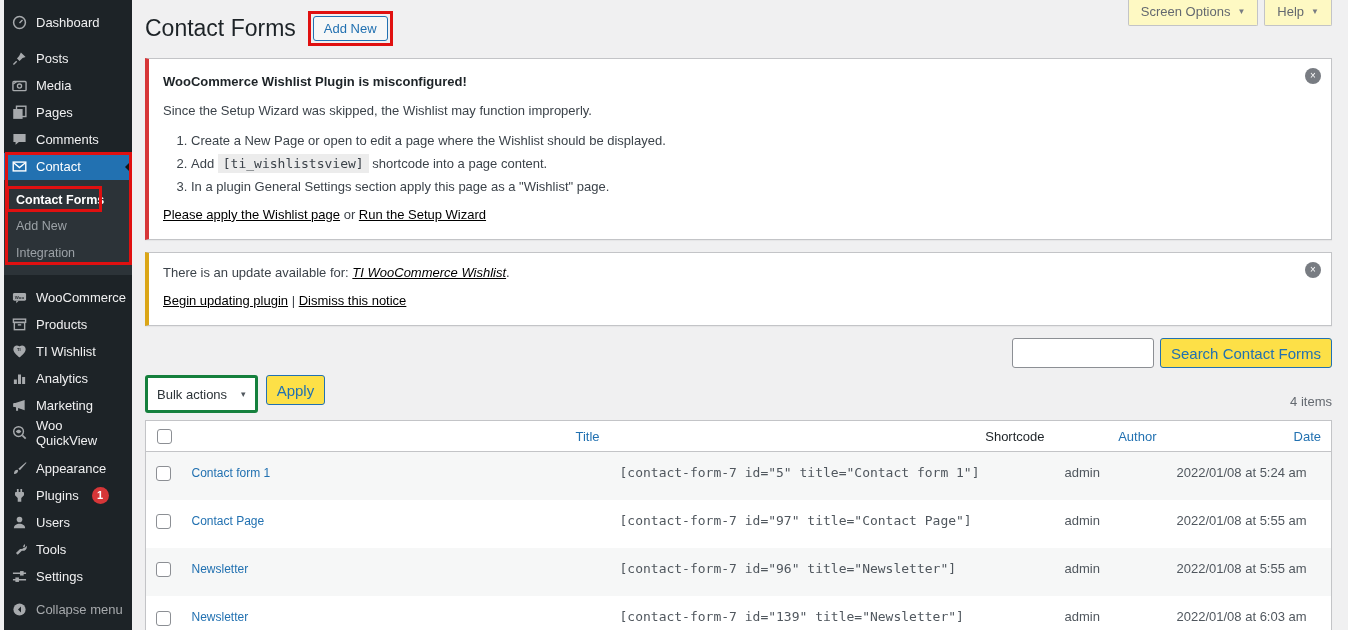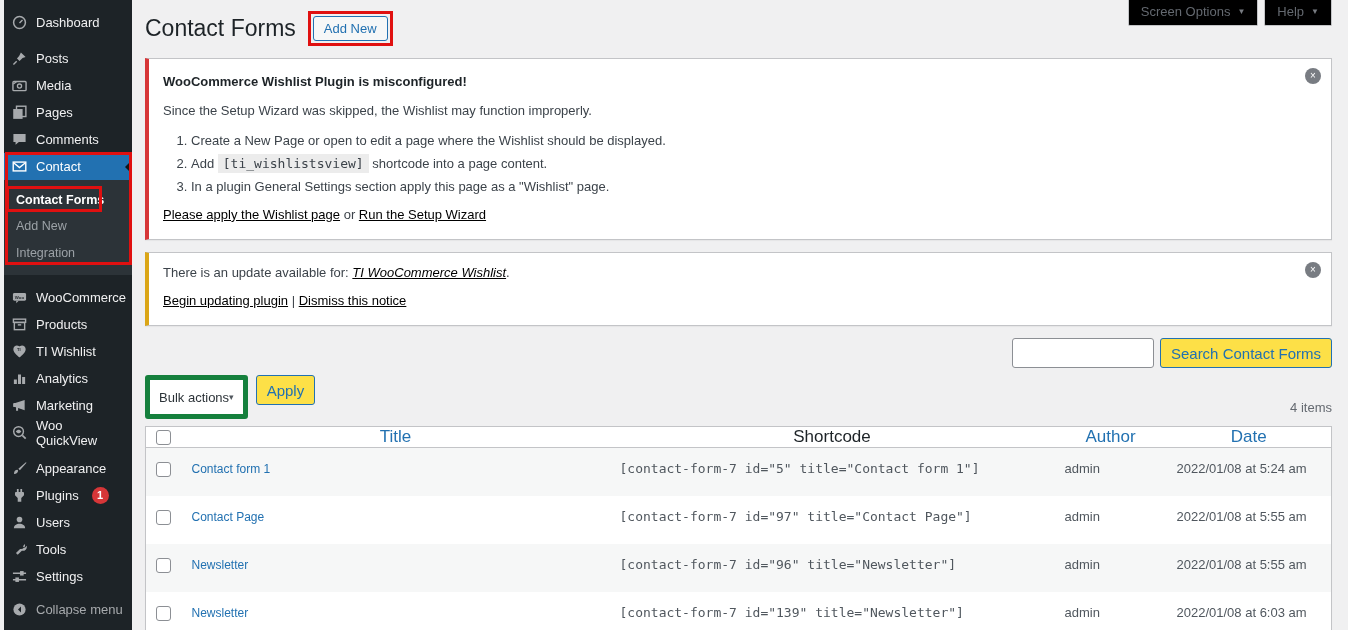--- a/index.html
+++ b/index.html
@@ -46,21 +46,21 @@
   .ann { position: absolute; border: 3px solid #e01010; pointer-events: none; z-index: 20; }
   .ann-outer { top: 152px; left: 1px; width: 127px; height: 113px; }
   .ann-inner { top: 186px; left: 2px; width: 96px; height: 26px; }
   .ann-addnew { display: inline-block; border: 3px solid #e01010; padding: 2px; margin-left: 12px; }
 
   
   .content { position: absolute; left: 128px; top: 0; width: 1220px; height: 630px; padding: 0 16px 0 17px; }
 
   .tabs-top { position: absolute; top: 0; right: 16px; display: flex; gap: 6px; z-index: 3; }
   .tab {
-    background: #000000; border: 1px solid #c3c4c7; border-top: none;
+    background: #fef9c3; border: 1px solid #c3c4c7; border-top: none;
     padding: 4px 12px 6px; font-size: 13px; color: #646970; cursor: pointer;
     border-radius: 0 0 2px 2px; display: flex; align-items: center; gap: 7px;
   }
   .tab .caret { font-size: 8px; color: #787c82; }
 
   .page-header { display: flex; align-items: center; padding-top: 11px; }
   h1.page-title { font-size: 23px; font-weight: 400; color: #1d2327; line-height: 29px; }
   .button-secondary {
     display: inline-block; background: #f6f7f7; border: 1px solid #2271b1; color: #2271b1;
     border-radius: 3px; font-size: 13px; padding: 4px 10px; text-decoration: none; cursor: pointer;
@@ -97,32 +97,32 @@
   }
   .search-btn, .apply-btn {
     height: 30px; background: #fde047; border: 1px solid #2271b1; color: #2271b1;
     border-radius: 3px; font-size: 15px; padding: 0 10px; cursor: pointer;
     font-family: "Liberation Sans", "DejaVu Sans", sans-serif;
   }
 
   .bulk-row { display: flex; justify-content: space-between; align-items: flex-end; margin-top: 7px; }
   .bulk-left { display: flex; gap: 8px; }
   .fake-select {
-    height: 44px; border: 5px solid #15803d; border-radius: 3px; background: #fff;
+    height: 38px; border: 3px solid #15803d; border-radius: 3px; background: #fff;
     padding: 0 9px; font-size: 13px; color: #2c3338; display: flex; align-items: center;
-    cursor: pointer;
+    gap: 14px; cursor: pointer;
   }
   .fake-select .caret { font-size: 9px; color: #50575e; }
   .items-count { font-size: 13px; color: #646970; padding-bottom: 4px; }
 
   table.wp-list {
     width: 100%; border-collapse: collapse; background: #fff;
     border: 1px solid #c3c4c7; margin-top: 7px; box-shadow: 0 1px 1px rgba(0,0,0,.04);
   }
-  .wp-list th { text-align: center; font-weight: 400; font-size: 17px; padding: 0 10px; }
+  .wp-list th { text-align: right; font-weight: 400; font-size: 13px; padding: 7px 10px; }
   .wp-list thead th { border-bottom: 1px solid #c3c4c7; }
   .wp-list th.sortable { color: #2271b1; cursor: pointer; }
   .wp-list th.plainhead { color: #1d2327; }
   .wp-list tbody tr.alt { background: #f6f7f7; }
   .wp-list tbody td { font-size: 13px; vertical-align: top; padding: 13px 10px 19px; color: #50575e; }
   .col-cb { width: 36px; }
   .col-title { width: 428px; }
   .col-shortcode { width: 445px; }
   .col-author { width: 112px; }
   .row-title { color: #2271b1; text-decoration: none; font-weight: 500; font-size: 12px; }

